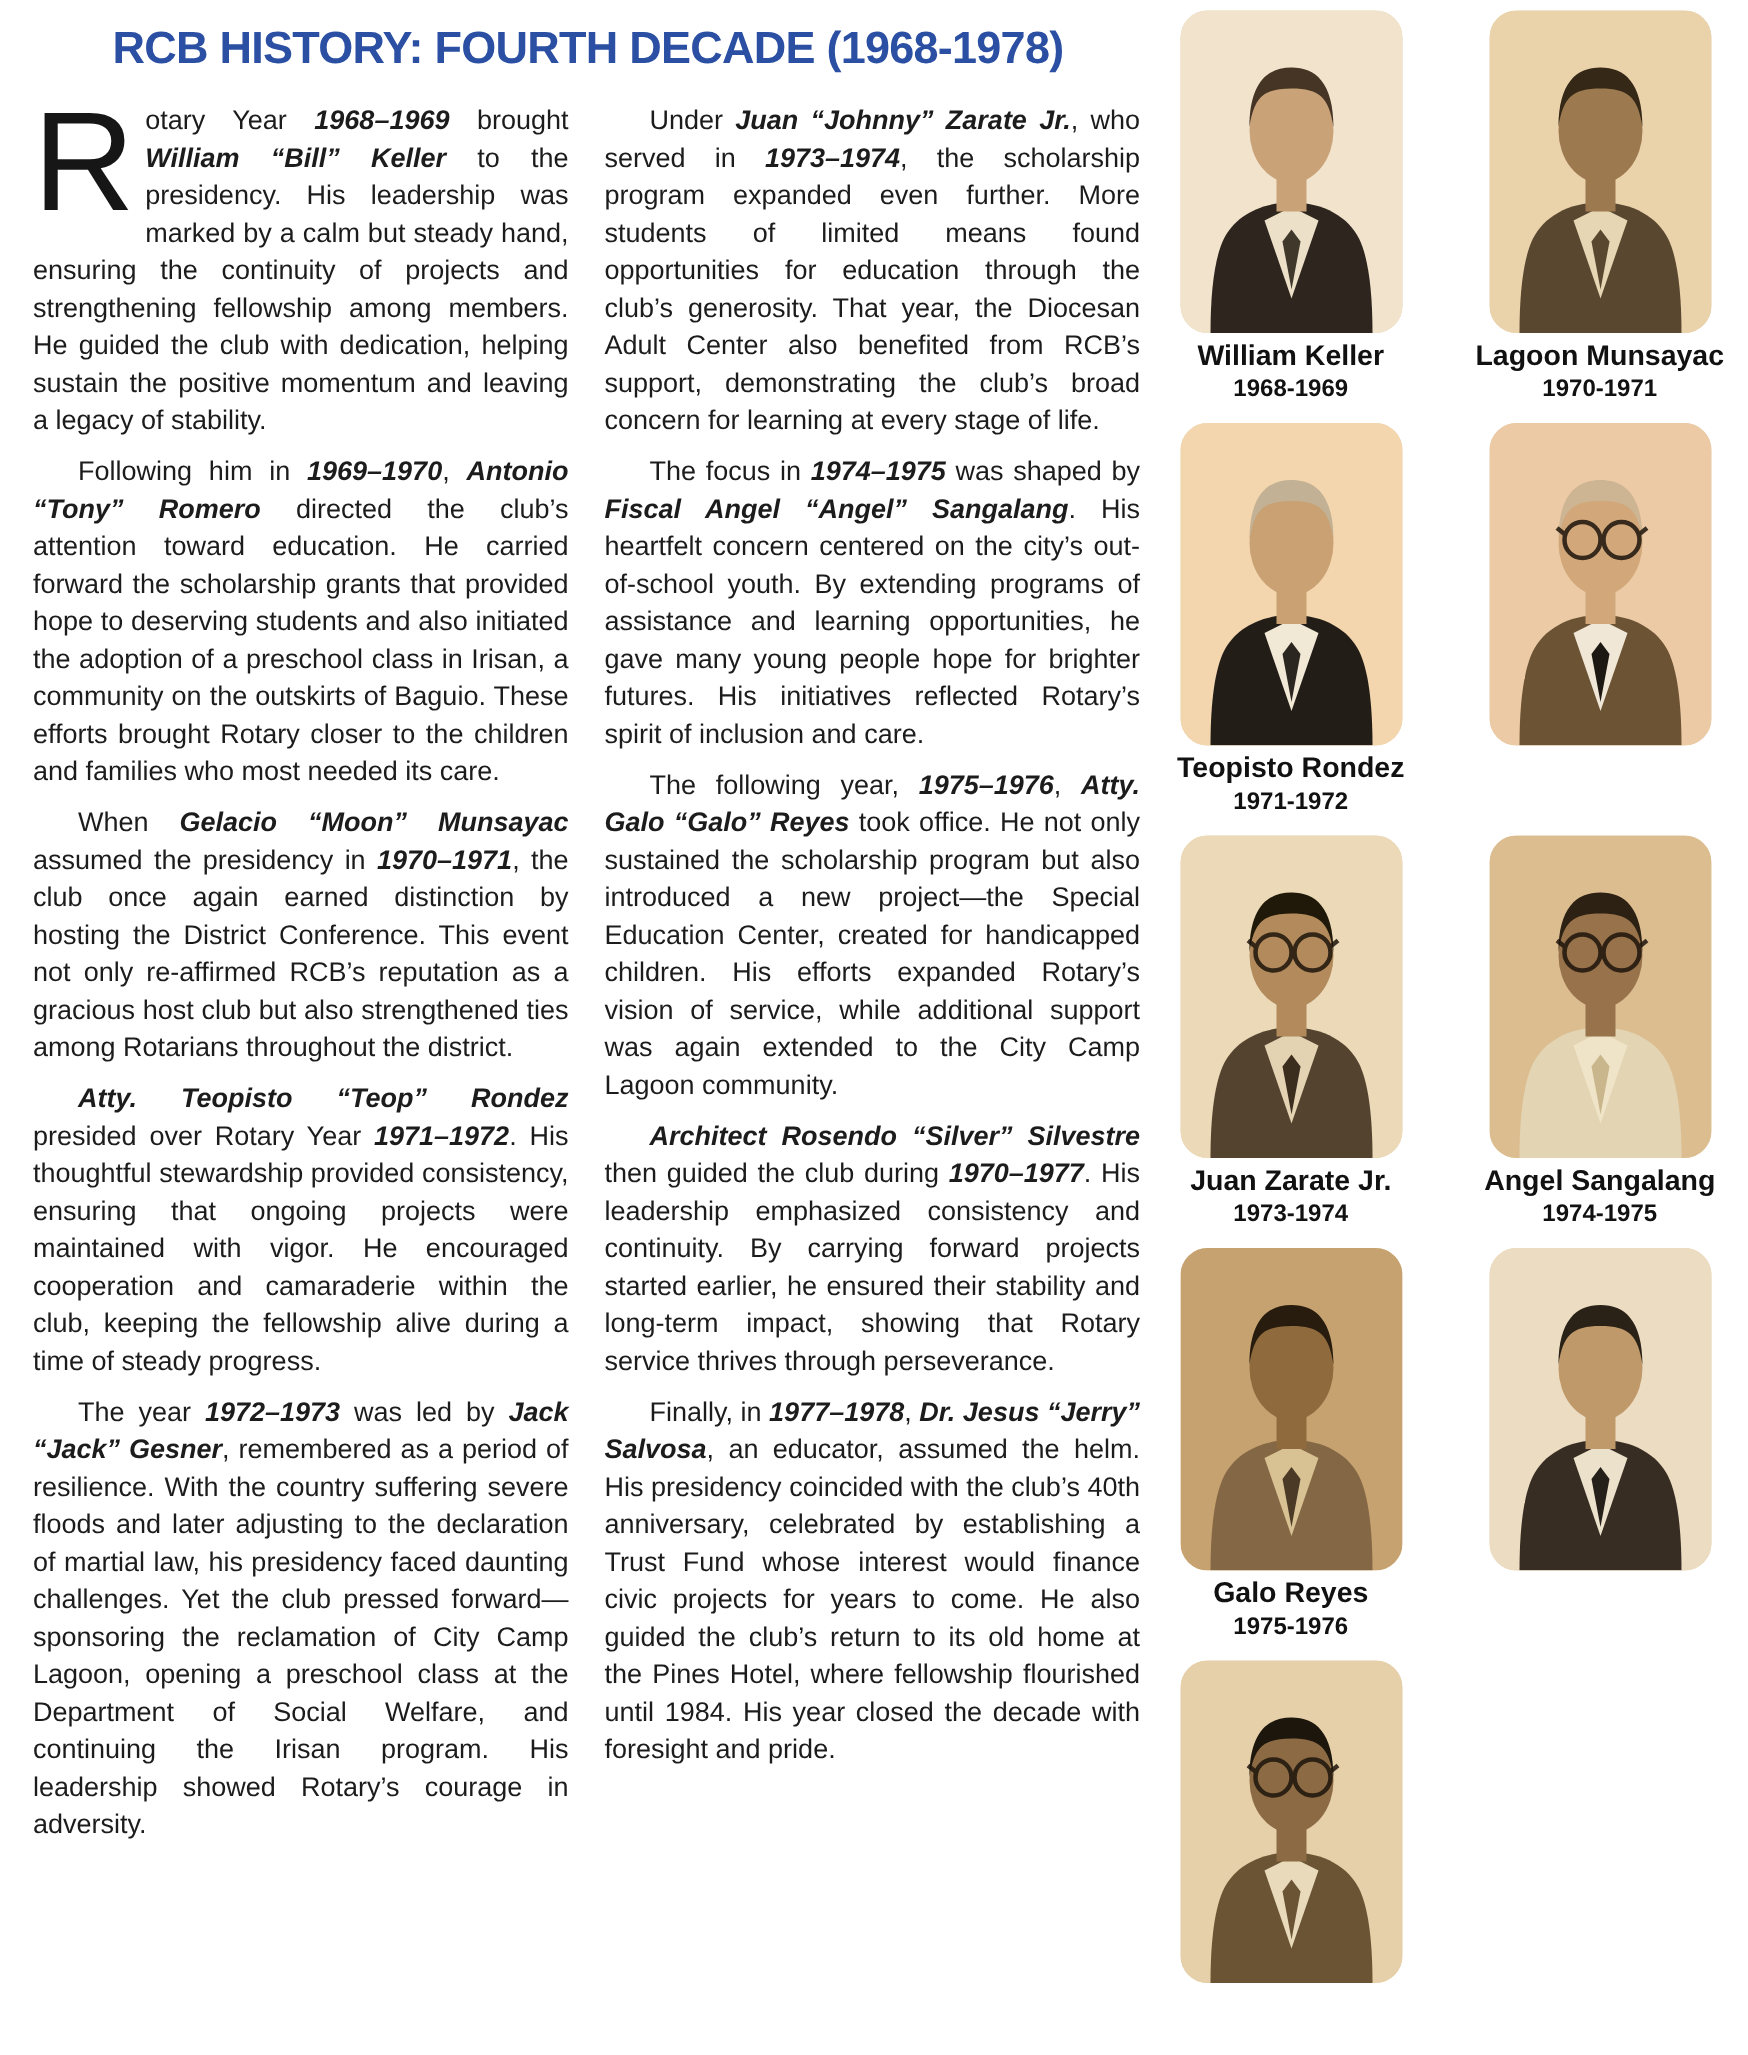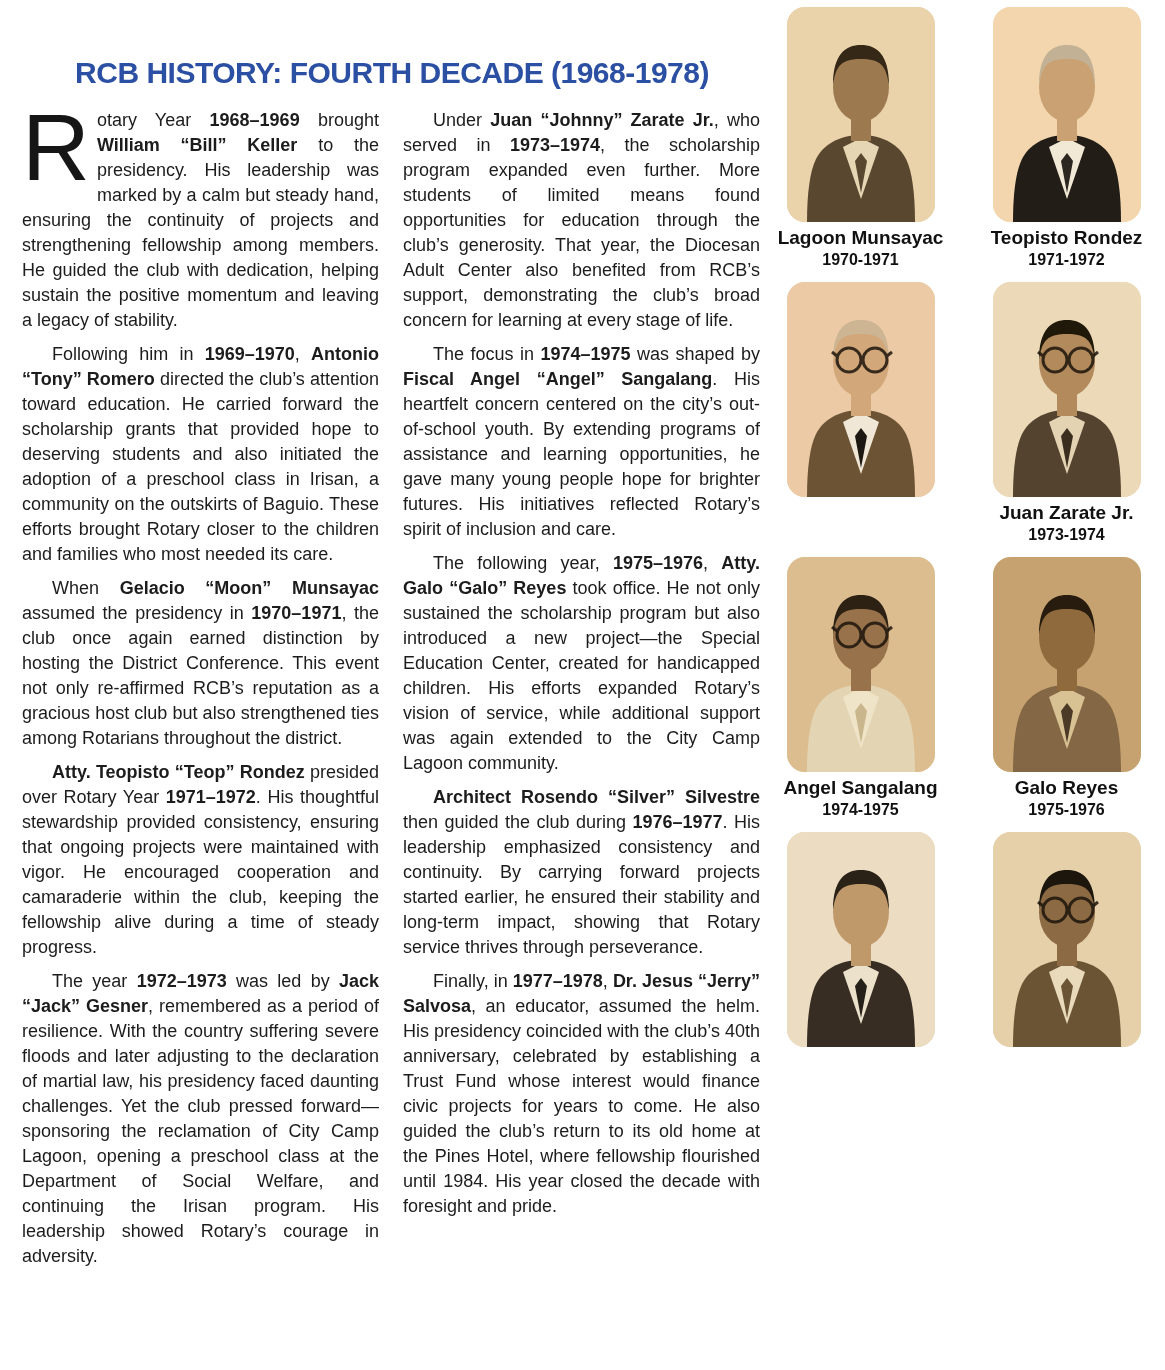--- a/index.html
+++ b/index.html
@@ -1,34 +1,34 @@
 <!DOCTYPE html>
 <html><head>
 <meta charset="utf-8">
 <style>
   * { margin:0; padding:0; box-sizing:border-box; }
   html,body { background:#ffffff; }
   .page {
     width:1165px; height:1370px; background:#ffffff; overflow:hidden;
     display:flex; font-family:"Liberation Sans", sans-serif; color:#1c1c1c;
   }
-  .content-area { width:762px; padding:16px 0 0 22px;margin-top:40px; }
+  .content-area { width:762px; padding:16px 0 0 22px; }
   .title {
     font-size:30px; font-weight:700; color:#2b4fa2;
     text-align:center; letter-spacing:-0.5px; white-space:nowrap;
   }
   .columns { display:flex; gap:24px; margin-top:18px; }
   .col { width:357px; text-align:justify; font-size:18px; line-height:25px; }
   .col p { margin-bottom:9px; text-indent:30px; }
   .col p.dropcap-para { text-indent:0; }
   .dropcap {
     float:left; font-size:94px; line-height:73px;
     padding:3px 7px 0 0; font-weight:400; color:#161616;
   }
-  strong { font-weight:700; }
+  strong { font-weight:700;font-style:italic; }
   .photo-grid {
     flex:1; padding-top:7px;
     display:grid; grid-template-columns:190px 190px;
     column-gap:16px; row-gap:12px;
     justify-content:center; align-content:start;
   }
   .photo-card { width:190px; text-align:center; }
   .photo {
     width:148px; height:215px; margin:0 auto;
     border-radius:18px; overflow:hidden; background:#e8d3ae;
@@ -48,26 +48,43 @@
           <p class="para dropcap-para"><span class="dropcap">R</span><span>otary Year </span><strong>1968–1969</strong><span> brought </span><strong>William “Bill” Keller</strong><span> to the presidency. His leadership was marked by a calm but steady hand, ensuring the continuity of projects and strengthening fellowship among members. He guided the club with dedication, helping sustain the positive momentum and leaving a legacy of stability.</span></p>
           <p class="para"><span>Following him in </span><strong>1969–1970</strong><span>, </span><strong>Antonio “Tony” Romero</strong><span> directed the club’s attention toward education. He carried forward the scholarship grants that provided hope to deserving students and also initiated the adoption of a preschool class in Irisan, a community on the outskirts of Baguio. These efforts brought Rotary closer to the children and families who most needed its care.</span></p>
           <p class="para"><span>When </span><strong>Gelacio “Moon” Munsayac</strong><span> assumed the presidency in </span><strong>1970–1971</strong><span>, the club once again earned distinction by hosting the District Conference. This event not only re-affirmed RCB’s reputation as a gracious host club but also strengthened ties among Rotarians throughout the district.</span></p>
           <p class="para"><strong>Atty. Teopisto “Teop” Rondez</strong><span> presided over Rotary Year </span><strong>1971–1972</strong><span>. His thoughtful stewardship provided consistency, ensuring that ongoing projects were maintained with vigor. He encouraged cooperation and camaraderie within the club, keeping the fellowship alive during a time of steady progress.</span></p>
           <p class="para"><span>The year </span><strong>1972–1973</strong><span> was led by </span><strong>Jack “Jack” Gesner</strong><span>, remembered as a period of resilience. With the country suffering severe floods and later adjusting to the declaration of martial law, his presidency faced daunting challenges. Yet the club pressed forward—sponsoring the reclamation of City Camp Lagoon, opening a preschool class at the Department of Social Welfare, and continuing the Irisan program. His leadership showed Rotary’s courage in adversity.</span></p>
         </div>
       <div class="col" id="col-1">
           <p class="para"><span>Under </span><strong>Juan “Johnny” Zarate Jr.</strong><span>, who served in </span><strong>1973–1974</strong><span>, the scholarship program expanded even further. More students of limited means found opportunities for education through the club’s generosity. That year, the Diocesan Adult Center also benefited from RCB’s support, demonstrating the club’s broad concern for learning at every stage of life.</span></p>
           <p class="para"><span>The focus in </span><strong>1974–1975</strong><span> was shaped by </span><strong>Fiscal Angel “Angel” Sangalang</strong><span>. His heartfelt concern centered on the city’s out-of-school youth. By extending programs of assistance and learning opportunities, he gave many young people hope for brighter futures. His initiatives reflected Rotary’s spirit of inclusion and care.</span></p>
           <p class="para"><span>The following year, </span><strong>1975–1976</strong><span>, </span><strong>Atty. Galo “Galo” Reyes</strong><span> took office. He not only sustained the scholarship program but also introduced a new project—the Special Education Center, created for handicapped children. His efforts expanded Rotary’s vision of service, while additional support was again extended to the City Camp Lagoon community.</span></p>
-          <p class="para"><strong>Architect Rosendo “Silver” Silvestre</strong><span> then guided the club during </span><strong>1976–1977</strong><span>. His leadership emphasized consistency and continuity. By carrying forward projects started earlier, he ensured their stability and long-term impact, showing that Rotary service thrives through perseverance.</span></p>
+          <p class="para"><strong>Architect Rosendo “Silver” Silvestre</strong><span> then guided the club during </span><strong>1970–1977</strong><span>. His leadership emphasized consistency and continuity. By carrying forward projects started earlier, he ensured their stability and long-term impact, showing that Rotary service thrives through perseverance.</span></p>
           <p class="para"><span>Finally, in </span><strong>1977–1978</strong><span>, </span><strong>Dr. Jesus “Jerry” Salvosa</strong><span>, an educator, assumed the helm. His presidency coincided with the club’s 40th anniversary, celebrated by establishing a Trust Fund whose interest would finance civic projects for years to come. He also guided the club’s return to its old home at the Pines Hotel, where fellowship flourished until 1984. His year closed the decade with foresight and pride.</span></p>
         </div>
     </div>
   </div>
   <div class="photo-grid" id="photo-grid">
+      <figure class="photo-card">
+        <div class="photo">
+          <svg viewBox="0 0 148 215" width="148" height="215" xmlns="http://www.w3.org/2000/svg">
+            <rect width="148" height="215" fill="#f2e3cd"></rect>
+            <path d="M74,128 C52,128 36,138 29,152 C23,164 20,186 20,215 L128,215 C128,186 125,164 119,152 C112,138 96,128 74,128 Z" fill="#2e261e"></path>
+            <path d="M74,131 L56,140 L74,192 L92,140 Z" fill="#ece0c9"></path>
+            <path d="M74,146 L68,154 L74,186 L80,154 Z" fill="#41382c"></path>
+            <rect x="64" y="100" width="20" height="34" fill="#c9a277"></rect>
+            <ellipse cx="74" cy="80" rx="28" ry="35" fill="#c9a277"></ellipse>
+            <path d="M46,78 C46,48 58,38 74,38 C90,38 102,48 102,78 C99,58 93,52 74,52 C55,52 49,58 46,78 Z" fill="#463525"></path>
+          </svg>
+        </div>
+        <figcaption>
+          <div class="p-name">William Keller</div>
+          <div class="p-years">1968-1969</div>
+        </figcaption>
+      </figure>
       <figure class="photo-card">
         <div class="photo">
           <svg viewBox="0 0 148 215" width="148" height="215" xmlns="http://www.w3.org/2000/svg">
             <rect width="148" height="215" fill="#ead2ab"></rect>
             <path d="M74,128 C52,128 36,138 29,152 C23,164 20,186 20,215 L128,215 C128,186 125,164 119,152 C112,138 96,128 74,128 Z" fill="#5a4730"></path>
             <path d="M74,131 L56,140 L74,192 L92,140 Z" fill="#e6d6b3"></path>
             <path d="M74,146 L68,154 L74,186 L80,154 Z" fill="#5a4730"></path>
             <rect x="64" y="100" width="20" height="34" fill="#9d7950"></rect>
             <ellipse cx="74" cy="80" rx="28" ry="35" fill="#9d7950"></ellipse>
             <path d="M46,78 C46,48 58,38 74,38 C90,38 102,48 102,78 C99,58 93,52 74,52 C55,52 49,58 46,78 Z" fill="#362817"></path>

